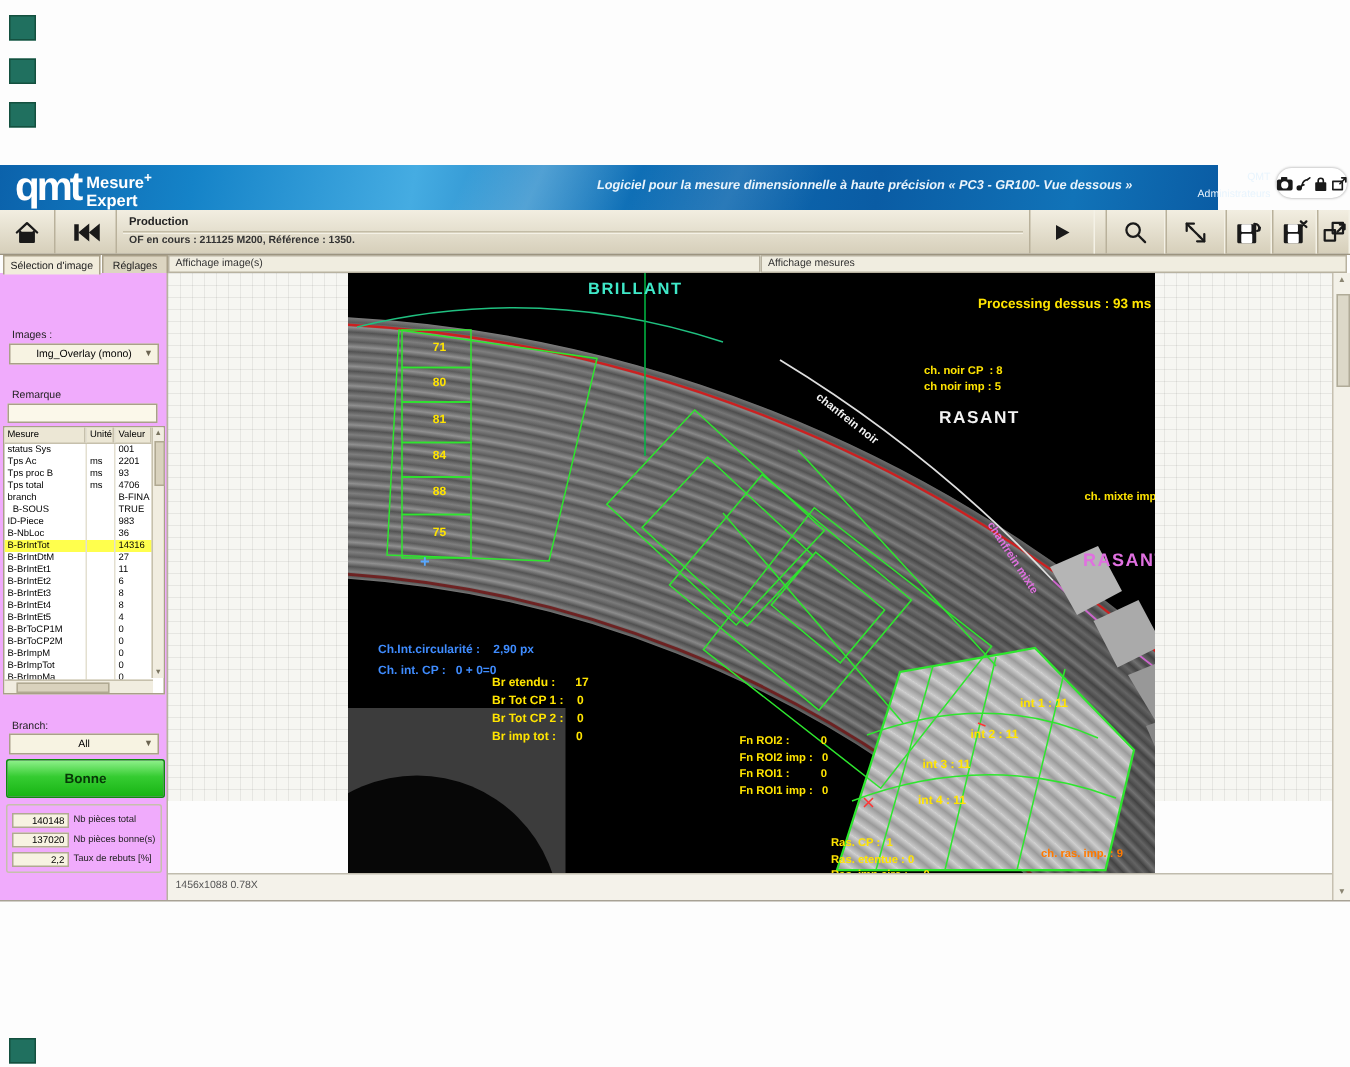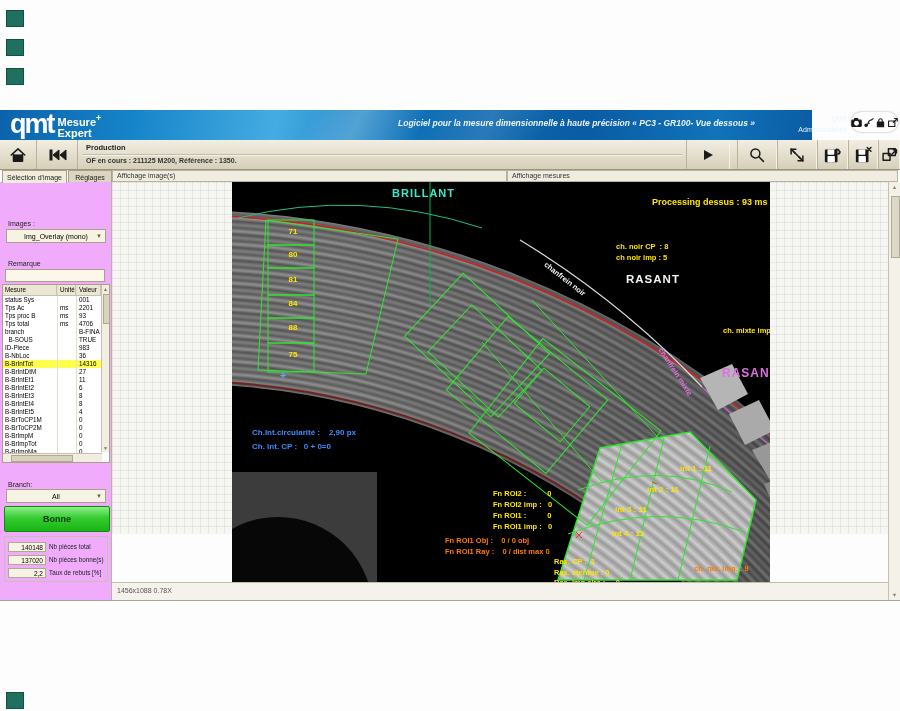--- a/index.html
+++ b/index.html
@@ -480,26 +480,26 @@
           <span>81</span>
           <span>84</span>
           <span>88</span>
           <span>75</span>
         </div>
       <div class="ov" style="left:48px;top:188px;font-size:11px;color:#58a8ff">+</div>
 
       <div class="ov blue" style="left:20px;top:212px;font-size:8px">Ch.Int.circularité :    2,90 px</div>
       <div class="ov blue" style="left:20px;top:226px;font-size:8px">Ch. int. CP :   0 + 0=0</div>
 
+      <div class="ov yellow ovlines" style="left:48px;top:238px;font-size:8px">
+        
+      <div>Br etendu :      17</div><div>Br Tot CP 1 :    0</div><div>Br Tot CP 2 :    0</div><div>Br imp tot :      0</div></div>
       <div class="ov yellow ovlines" style="left:213px;top:280px;font-size:7.5px;line-height:9px">
         
       <div style="height:11px">Fn ROI2 :          0</div><div style="height:11px">Fn ROI2 imp :   0</div><div style="height:11px">Fn ROI1 :          0</div><div style="height:11px">Fn ROI1 imp :   0</div></div>
-      <div class="ov orange ovlines" style="left:213px;top:324px;font-size:7.5px">
-        
-      <div style="height:11px">Fn ROI1 Obj :    0 / 0 obj</div><div style="height:11px">Fn ROI1 Ray :    0 / dist max 0</div></div>
       <div class="int-labels">
 
       <span>int 1 : 11</span>
           <span>int 2 : 11</span>
           <span>int 3 : 11</span>
           <span>int 4 : 11</span>
         </div>
       <div class="ov yellow ovlines" style="left:274px;top:345px;font-size:7.5px">
         
       <div style="height:10.5px">Ras. CP :  1</div><div style="height:10.5px">Ras. etentue : 0</div><div style="height:10.5px">Ras. imp circ :     0</div></div>

